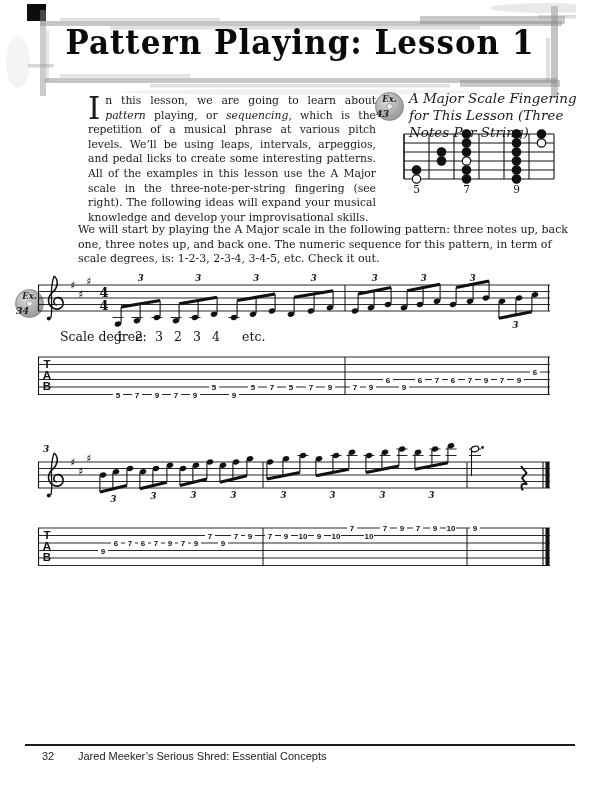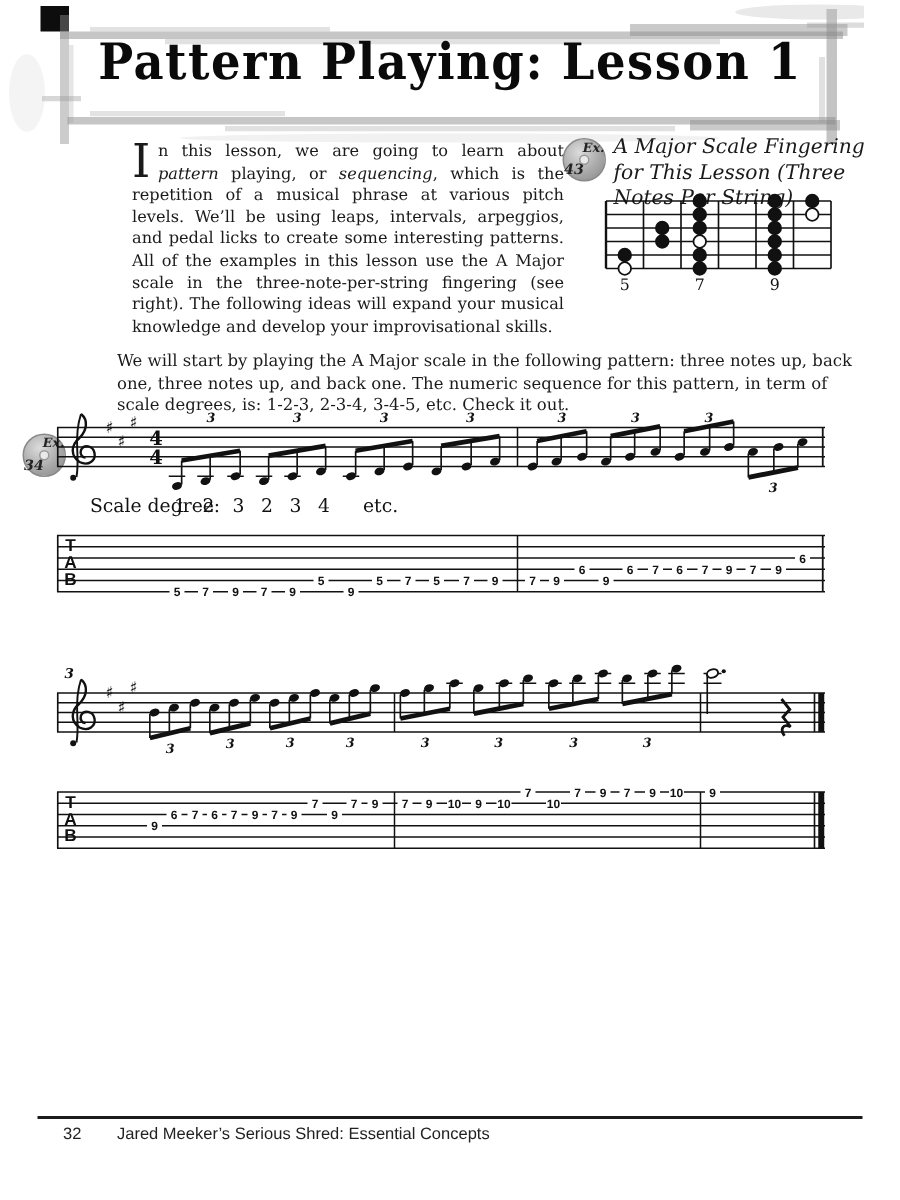--- a/index.html
+++ b/index.html
@@ -11,32 +11,32 @@
          transform:scaleY(1.08);}
   .intro{position:absolute;left:88px;top:94px;width:288px;
          font:10.8px/14.6px "DejaVu Serif",serif;text-align:justify;}
   .dropcap{float:left;font:400 31px/26px "DejaVu Serif",serif;margin:1px 5px 0 0;}
   .caption{position:absolute;left:409px;top:90px;width:184px;
            font:italic 13.5px/17px "DejaVu Serif",serif;}
   .heading{position:absolute;left:62px;top:202px;
            font:700 16px "Liberation Sans",sans-serif;font-variant:small-caps;
            letter-spacing:.5px;transform:scaleY(1.05);color:#0d0d0d;}
   .para{font:11px/14.6px "DejaVu Serif",serif;text-align:left;}
-  .p2{position:absolute;left:78px;top:223px;width:494px;margin-top:11px;}
+  .p2{position:absolute;left:78px;top:223px;width:494px;}
   .p3{position:absolute;left:85px;top:606px;width:448px;}
   .footrule{position:absolute;left:25px;top:744px;width:550px;height:1.5px;background:#1c1c1c;}
   .footer{position:absolute;left:0;top:750px;font:11px "Liberation Sans",sans-serif;color:#222;}
   .pageno{position:absolute;left:42px;top:0;}
   .booktitle{position:absolute;left:78px;top:0;white-space:nowrap;}
   .cd{position:absolute;width:29px;height:29px;border-radius:50%;
       background:radial-gradient(circle at 38% 32%,#dcdcdc,#a9a9a9 55%,#888);
       border:1px solid #8a8a8a;box-sizing:border-box;}
   .cd::after{content:"";position:absolute;left:50%;top:50%;width:5px;height:5px;
       margin:-3.5px 0 0 -3.5px;border-radius:50%;background:#e9e9e9;border:1px solid #999;}
-  .cdt1{position:absolute;top:1px;left:0;right:0;text-align:right;
+  .cdt1{position:absolute;top:1px;left:0;right:0;text-align:center;
         font:italic 700 8.5px "DejaVu Serif",serif;color:#222;}
   .cdt2{position:absolute;bottom:1px;left:0;right:18px;text-align:center;
         font:italic 700 9.5px "DejaVu Serif",serif;color:#222;margin-top:32px;}
   
   .sharp{font:11px "DejaVu Sans",sans-serif;fill:#111;}
   .tsig{font:700 13px "DejaVu Serif",serif;fill:#111;}
   .trip{font:italic 700 8.5px "DejaVu Serif",serif;fill:#111;}
   .mnum{font:italic 700 9px "DejaVu Serif",serif;fill:#111;}
   .tabn{font:700 8px "Liberation Sans",sans-serif;fill:#111;}
   .tabL{font:700 11.5px "Liberation Sans",sans-serif;fill:#111;}

